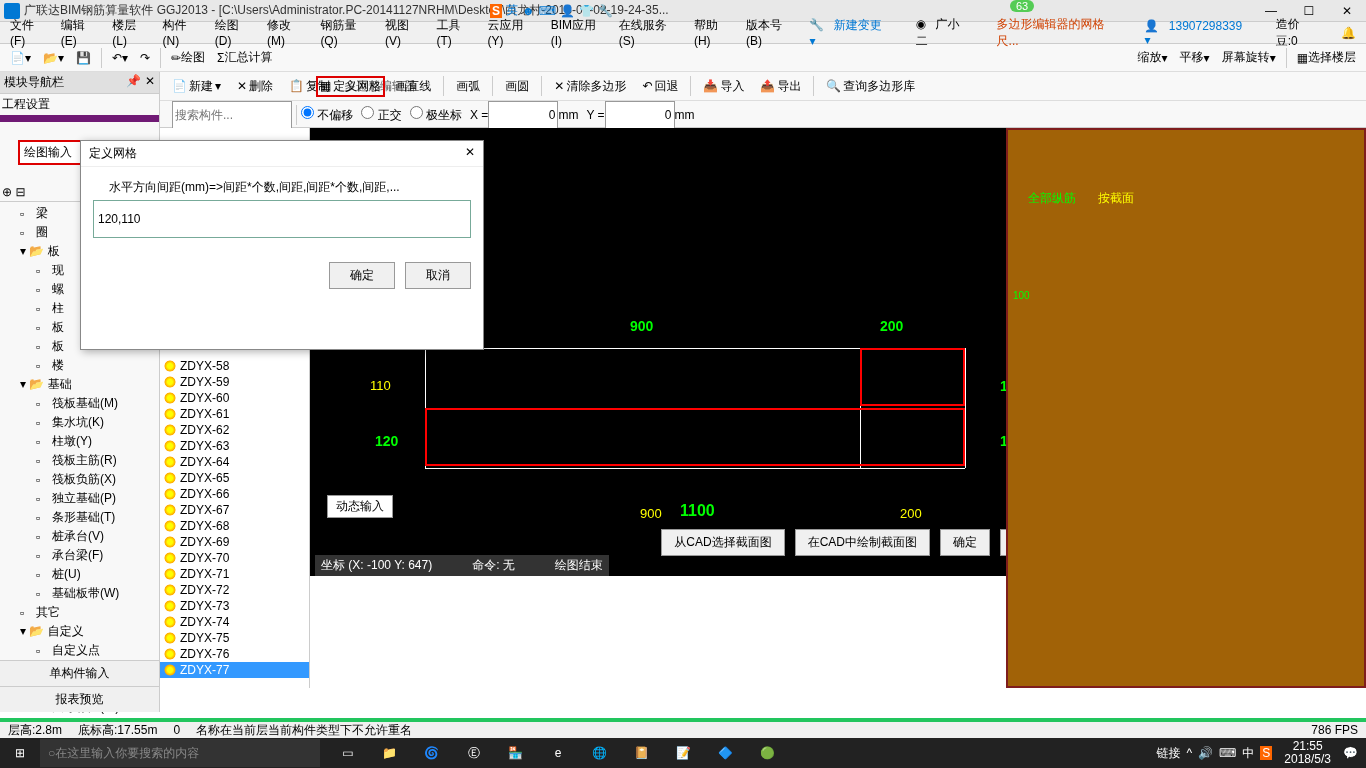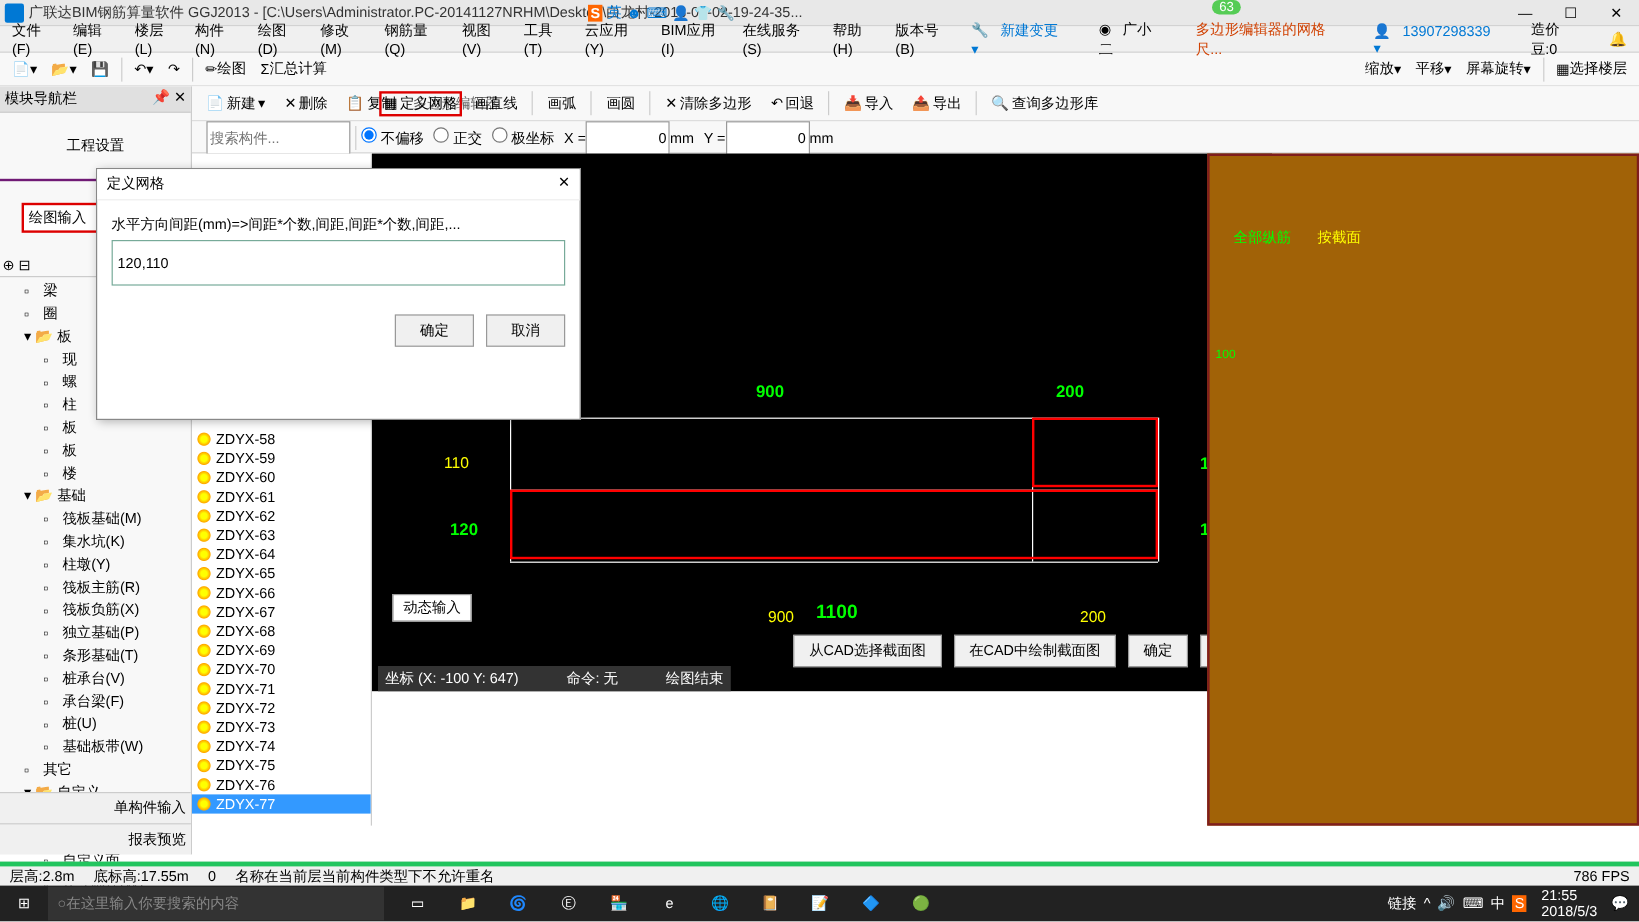--- a/index.html
+++ b/index.html
@@ -17,30 +17,30 @@
 .menubar .right{margin-left:auto;display:flex;gap:8px;align-items:center}
 .menubar .newchange{color:#0078d4}
 .menubar .polyhint{color:#d04000}
 .menubar .user{color:#0078d4}
 .toolbar1{height:28px;background:#f8f8f8;display:flex;align-items:center;padding:0 4px;border-bottom:1px solid #ddd}
 .toolbar1 .tbtn{padding:2px 4px;margin:0 2px;display:inline-flex;align-items:center;cursor:pointer}
 .toolbar1 .sep{width:1px;height:20px;background:#ccc;margin:0 4px}
 .toolbar1 .right{margin-left:auto;display:flex;align-items:flex-end}
 .navpanel{position:absolute;left:0;top:72px;width:160px;height:640px;background:#f8f8f8;border-right:1px solid #ccc}
 .navpanel .navtitle{background:#e0e0e0;padding:2px 4px;border-bottom:1px solid #ccc;display:flex;justify-content:space-between}
-.navpanel .projset{text-align:center;padding:19px;border-bottom:2px solid #701a75}
+.navpanel .projset{text-align:left;padding:2px;border-bottom:7px solid #701a75}
 .navpanel .drawinput{background:#fff;border:2px solid #d00;margin:18px;padding:2px 4px;text-align:left}
 .navpanel .tree{padding:2px;overflow:hidden}
 .navpanel .tree .node{padding:1px 2px;display:flex;align-items:center;gap:2px;white-space:nowrap}
 .navpanel .tree .node .ic{width:14px;height:14px;display:inline-block}
 .navpanel .tree .indent1{padding-left:18px}
 .navpanel .tree .indent2{padding-left:34px}
 .navpanel .tree .selected{background:#cde8ff}
 .navpanel .bottomtabs{position:absolute;bottom:0;width:100%}
-.navpanel .bottomtabs div{text-align:right;padding:4px;border-top:1px solid #ccc;background:#f0f0f0}
+.navpanel .bottomtabs div{text-align:center;padding:4px;border-top:1px solid #ccc;background:#f0f0f0}
 .polytoolbar{position:absolute;left:160px;top:72px;right:0;height:56px;background:#f8f8f8;border-bottom:1px solid #ccc}
 .polytoolbar .row{height:28px;display:flex;align-items:center;padding:0 4px}
 .polytoolbar .tbtn{padding:2px 6px;margin:0 2px;display:inline-flex;align-items:center;cursor:pointer;gap:2px}
 .polytoolbar .sep{width:1px;height:20px;background:#ccc;margin:0 4px}
 .polytoolbar .framed{border:2px solid #d00;padding:0 2px}
 .polytoolbar .title2{color:#666;padding-left:6px}
 .polytoolbar input[type=text]{width:70px;height:28px;text-align:right;padding:0 2px;border:1px solid #999}
 .listpanel{position:absolute;left:160px;top:128px;width:150px;height:560px;background:#fff;border-right:1px solid #ccc}
 .listpanel .items{overflow:auto;height:530px}
 .listpanel .item{padding:1px 4px;display:flex;align-items:center;gap:4px}
@@ -54,35 +54,35 @@
 .canvas .dyninput{position:absolute;left:17px;bottom:58px;background:#fff;color:#000;padding:2px 8px;border:1px solid #999}
 .canvas .btmbtns{position:absolute;right:10px;bottom:20px;display:flex;gap:10px}
 .canvas .btmbtns button{padding:4px 12px;background:#f0f0f0;border:1px solid #999}
 .canvas .status{position:absolute;left:5px;bottom:0;color:#fff;background:#333;padding:2px 6px;display:flex;gap:40px}
 .rightpanel{position:absolute;right:0;top:128px;width:360px;height:560px;background:#a16207;border:2px solid #7f1d1d}
 .rightpanel .txt1{position:absolute;top:60px;left:20px;color:#0f0}
 .rightpanel .txt2{position:absolute;top:60px;left:90px;color:#ff0}
 .dialog{position:absolute;left:80px;top:140px;width:404px;height:210px;background:#fff;border:1px solid #888;box-shadow:2px 2px 8px rgba(0,0,0,0.3);z-index:100}
 .dialog .dtitle{background:#fff;padding:4px 8px;display:flex;justify-content:space-between;border-bottom:1px solid #eee}
 .dialog .dbody{padding:8px 12px}
-.dialog .dbody .lbl{margin:4px 0}
+.dialog .dbody .lbl{margin:4px 16px}
 .dialog .dbody input{width:100%;height:22px;border:1px solid #7a9;padding:0 4px;margin-bottom:8px}
 .dialog .dbody input.sel{background:#fff}
 .dialog .dbody .selspan{background:#3399ff;color:#fff;padding:0 2px}
 .dialog .dbtns{display:flex;justify-content:flex-end;gap:10px;padding:8px 12px}
 .dialog .dbtns button{padding:4px 20px;border:1px solid #999;background:#f0f0f0}
 .statusbar{position:absolute;bottom:30px;left:0;right:0;height:20px;background:#f0f0f0;border-top:4px solid #22c55e;display:flex;align-items:center;padding:0 8px;gap:16px}
 .statusbar .right{margin-left:auto}
 .taskbar{position:absolute;bottom:0;left:0;right:0;height:30px;background:#222;display:flex;align-items:center;color:#fff}
 .taskbar .start{width:40px;height:30px;display:flex;align-items:center;justify-content:center}
 .taskbar .search{background:#333;height:28px;width:280px;display:flex;align-items:center;padding:0 8px;color:#888}
 .taskbar .icons{display:flex;gap:2px;margin-left:8px}
 .taskbar .icons span{width:40px;height:30px;display:flex;align-items:center;justify-content:center}
 .taskbar .tray{margin-left:auto;display:flex;align-items:center;gap:6px;padding:0 8px}
-.taskbar .clock{font-size:11px;line-height:13px;padding:0 6px}
+.taskbar .clock{text-align:center;font-size:11px;line-height:13px;padding:0 6px}
 .badge63{position:absolute;top:0;left:1010px;background:#5c5;color:#fff;border-radius:10px;padding:0 6px;font-size:11px}
 </style>
 </head>
 <body>
 
 <div class="titlebar">
   <span class="icon"></span>
   <span class="title">广联达BIM钢筋算量软件 GGJ2013 - [C:\Users\Administrator.PC-20141127NRHM\Desktop\白龙村-2018-02-02-19-24-35...</span>
   <div class="wincontrols">
     <span>—</span>

